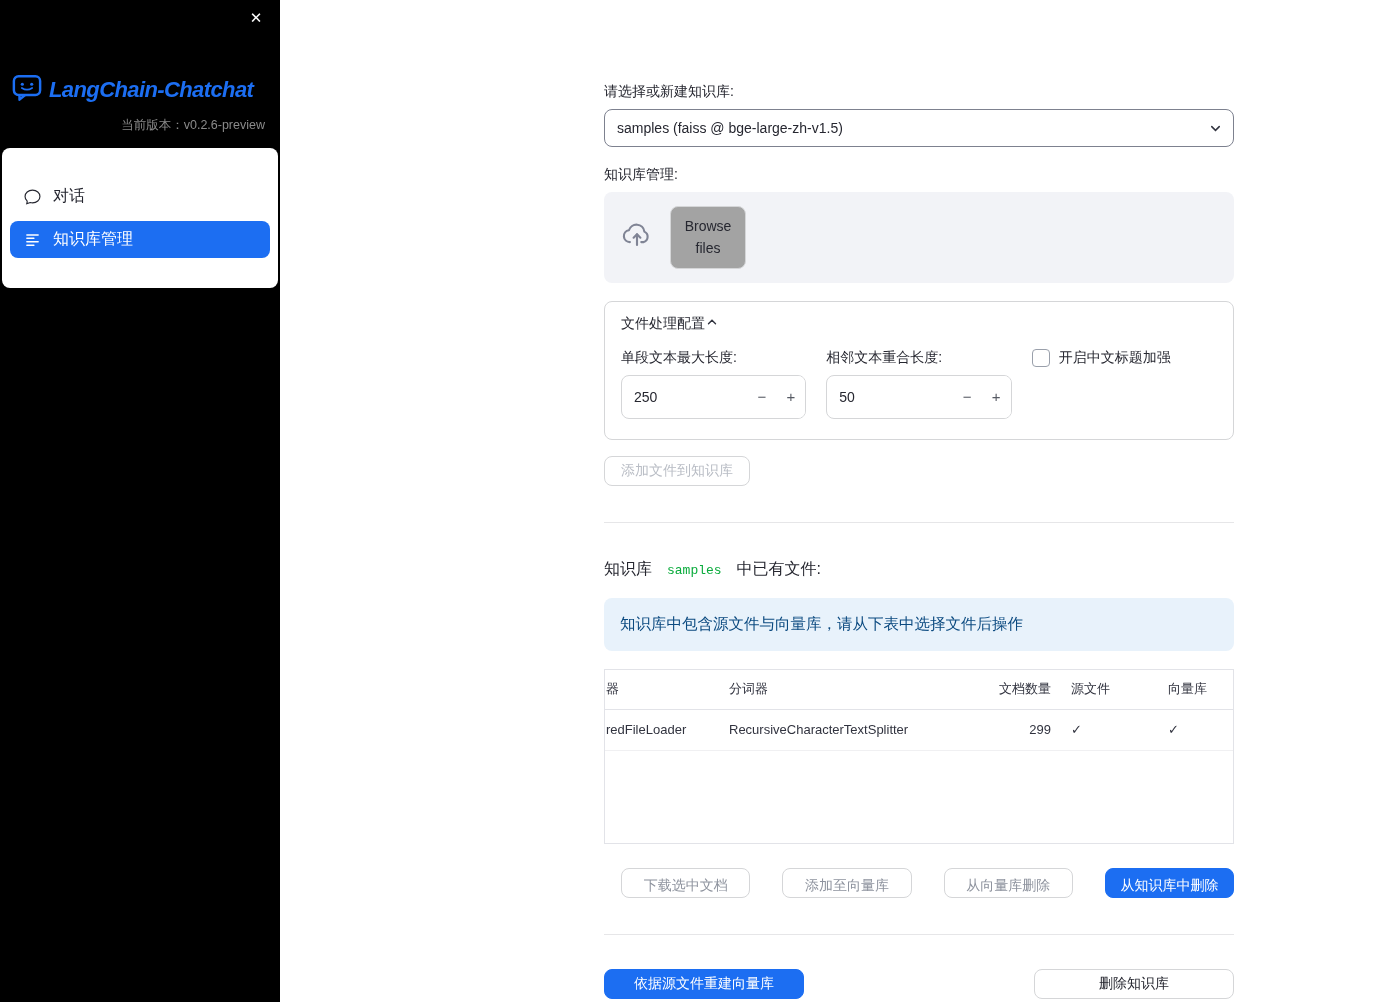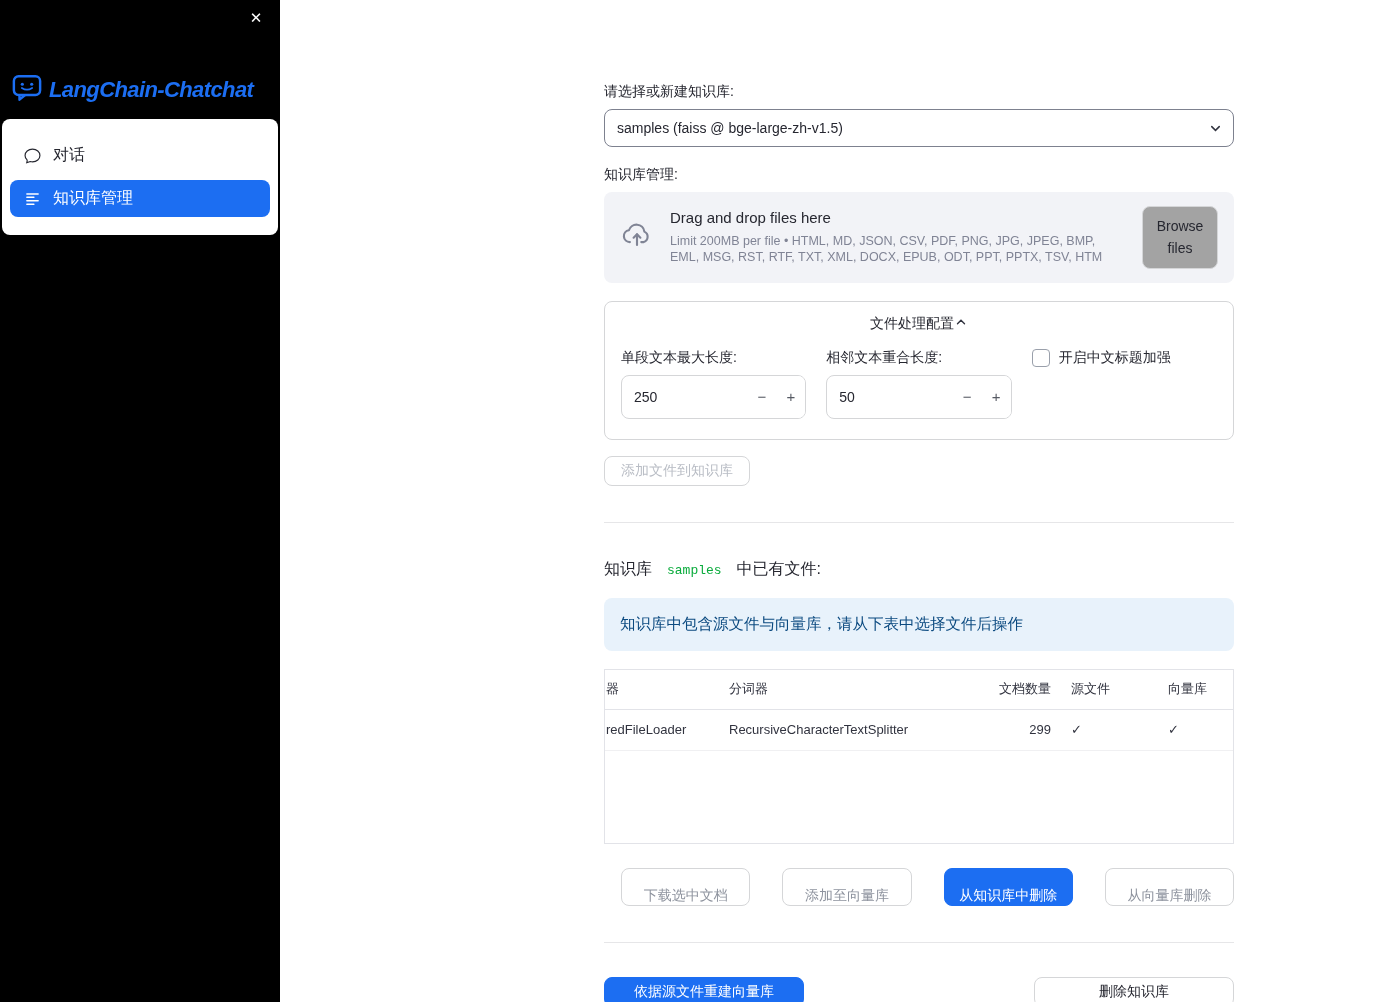--- a/index.html
+++ b/index.html
@@ -11,21 +11,21 @@
   .app { display:flex; width:1380px; height:1002px; }
 
   
   .sidebar { flex:0 0 280px; width:280px; background:var(--sidebar-bg,#000); position:relative; }
   .close-btn { position:absolute; top:6px; right:12px; background:none; border:none;
     color:#fff; font-size:15px; width:24px; height:24px; cursor:pointer; line-height:24px; }
   .logo-row { display:flex; align-items:center; gap:7px; padding:0 12px; margin-top:74px; color:var(--primary,#1c6ef2); }
   .logo-row svg { flex:0 0 auto; }
   .logo-text { font-size:22px; font-weight:bold; font-style:italic; letter-spacing:-0.6px; white-space:nowrap; }
   .version { color:#8a8a8a; font-size:12.5px; text-align:right; padding:12px 15px 0 0; }
-  .menu-panel { background:#fff; border-radius:8px; margin:14px 2px 0 2px; padding:12px 8px; }
+  .menu-panel { background:#fff; border-radius:8px; margin:14px 2px 0 2px; padding:24px 8px; }
   .menu-item { display:flex; align-items:center; gap:12px; padding:8px 14px; border-radius:8px;
     font-size:16px; color:#262730; cursor:pointer; margin:6px 0; }
   .menu-item.selected { background:var(--primary,#1c6ef2); color:#fff; font-weight:normal; }
   .menu-item .mi-icon { display:flex; align-items:center; }
   .menu-item .mi-icon svg { width:17px; height:17px; display:block; }
 
   
   .main { flex:1; position:relative; background:#fff; }
   .content { width:630px; margin-left:324px; padding-top:83px; }
 
@@ -42,21 +42,21 @@
     align-items:center; gap:16px; min-height:85px; }
   .dz-cloud { flex:0 0 34px; }
   .dz-text { flex:1; }
   .dz-title { font-size:15px; margin-bottom:7px; }
   .dz-sub { font-size:12.5px; color:#808495; line-height:1.35; }
   .browse-btn { flex:0 0 76px; background:#a3a3a3; border:1px solid #d5d6d8; border-radius:8px;
     min-height:56px; font-size:14px; color:#262730; padding:8px 6px; cursor:pointer;
     font-family:inherit; line-height:1.6; }
 
   .expander { border:1px solid #d5d6d8; border-radius:8px; margin-top:18px; }
-  .exp-header { display:flex; justify-content:center; align-items:center;
+  .exp-header { display:flex; justify-content:flex-start; align-items:center;
     padding:13px 16px 10px; font-size:14px; cursor:pointer; }
   .exp-body { padding:6px 16px 20px; display:flex; gap:20px; align-items:flex-start; }
   .exp-col { flex:1; min-width:0; }
 
   .num-input { display:flex; align-items:center; height:44px; border:1px solid #d5d6d8;
     border-radius:8px; background:#fff; overflow:hidden; }
   .num-value { flex:1; padding:0 12px; font-size:14px; }
   .step-btn { width:29px; height:100%; border:none; background:#fff; color:#565a63;
     font-size:15px; cursor:pointer; font-family:inherit; }
 
@@ -90,21 +90,21 @@
   .c-loader { width:114px; flex:0 0 114px; padding-left:1px; }
   .c-splitter { width:229px; flex:0 0 229px; }
   .c-docs { width:113px; flex:0 0 113px; text-align:right; }
   .c-source { width:97px; flex:0 0 97px; }
   .c-vector { width:77px; flex:0 0 77px; }
   .thead .cell { position:relative; }
   .thead .cell + .cell::before { content:""; position:absolute; left:0; top:10px; bottom:10px;
     width:1px; background:#e2e3e8; }
 
   .action-row { display:flex; gap:15px; margin-top:24px; }
-  .action-row .btn { flex:1; padding:18px 6px;margin-left:17px; }
+  .action-row .btn { flex:1; padding:8px 6px;margin-left:17px; }
 
   .bottom-row { display:flex; gap:15px; margin-top:34px; }
   .bottom-col { flex:1; display:flex; }
   .bottom-col .btn { width:100%; }
 </style>
 </head>
 <body>
 
 <div class="app">
 
@@ -119,20 +119,21 @@
           <rect x="2" y="2" width="28" height="20" rx="5" fill="none" stroke="currentColor" stroke-width="2.6"></rect>
           <path d="M8 22 L8 27 L14 22" fill="none" stroke="currentColor" stroke-width="2.6" stroke-linejoin="round"></path>
           <circle cx="11" cy="10.5" r="1.7" fill="currentColor"></circle>
           <circle cx="21" cy="10.5" r="1.7" fill="currentColor"></circle>
           <path d="M10.5 14.5 q5.5 3.6 11 0" fill="none" stroke="currentColor" stroke-width="1.8" stroke-linecap="round"></path>
         </svg>
       </span>
       <span class="logo-text">LangChain-Chatchat</span>
     </div>
 
+    <div class="version">当前版本：v0.2.6-preview</div>
 
     <nav class="menu-panel">
       <div class="menu-item">
         <span class="mi-icon">
           <svg viewBox="0 0 16 16" fill="none" stroke="currentColor" stroke-width="1.1">
             <path d="M2.7 11.9c.2.2.3.5.3.8-.1.7-.2 1.4-.4 2 1.4-.3 2.2-.7 2.6-.9.2-.1.5-.1.7-.1.7.2 1.4.3 2.1.3 4 0 7-2.8 7-6s-3-6-7-6-7 2.8-7 6c0 1.5.6 2.8 1.7 3.9z"></path>
           </svg>
         </span>
         <span>对话</span>
       </div>
@@ -165,24 +166,20 @@
 
       <div class="w-label section-gap">知识库管理:</div>
       <div class="dropzone">
         <span class="dz-cloud">
           <svg viewBox="0 0 24 24" width="34" height="34" fill="none" stroke="#808495" stroke-width="1.5" stroke-linecap="round" stroke-linejoin="round">
             <path d="M7 17a4.2 4.2 0 0 1-.7-8.35 5.6 5.6 0 0 1 10.9.95A4 4 0 0 1 16.8 17H15"></path>
             <path d="M12 11.5V19"></path>
             <path d="M9.6 13.9 12 11.5l2.4 2.4"></path>
           </svg>
         </span>
-        <div class="dz-text">
-          <div class="dz-title">Drag and drop files here</div>
-          <div class="dz-sub">Limit 200MB per file • HTML, MD, JSON, CSV, PDF, PNG, JPG, JPEG, BMP, EML, MSG, RST, RTF, TXT, XML, DOCX, EPUB, ODT, PPT, PPTX, TSV, HTM</div>
-        </div>
         <button class="browse-btn">Browse files</button>
       </div>
 
       <div class="expander">
         <div class="exp-header">
           <span>文件处理配置</span>
           <span>
             <svg viewBox="0 0 16 16" width="14" height="14" fill="none" stroke="#31333f" stroke-width="1.6" stroke-linecap="round">
               <path d="M4 10 l4-4 4 4"></path>
             </svg>
@@ -241,22 +238,22 @@
           <div class="cell c-splitter">RecursiveCharacterTextSplitter</div>
           <div class="cell c-docs">299</div>
           <div class="cell c-source">✓</div>
           <div class="cell c-vector">✓</div>
         </div>
       </div>
 
       <div class="action-row">
         <button class="btn dim">下载选中文档</button>
         <button class="btn dim">添加至向量库</button>
+        <button class="btn dim">从向量库删除</button>
         <button class="btn primary">从知识库中删除</button>
-        <button class="btn dim">从向量库删除</button>
       </div>
 
       <hr class="divider">
 
       <div class="bottom-row">
         <div class="bottom-col">
           <button class="btn primary">依据源文件重建向量库</button>
         </div>
         <div class="bottom-col"></div>
         <div class="bottom-col">

